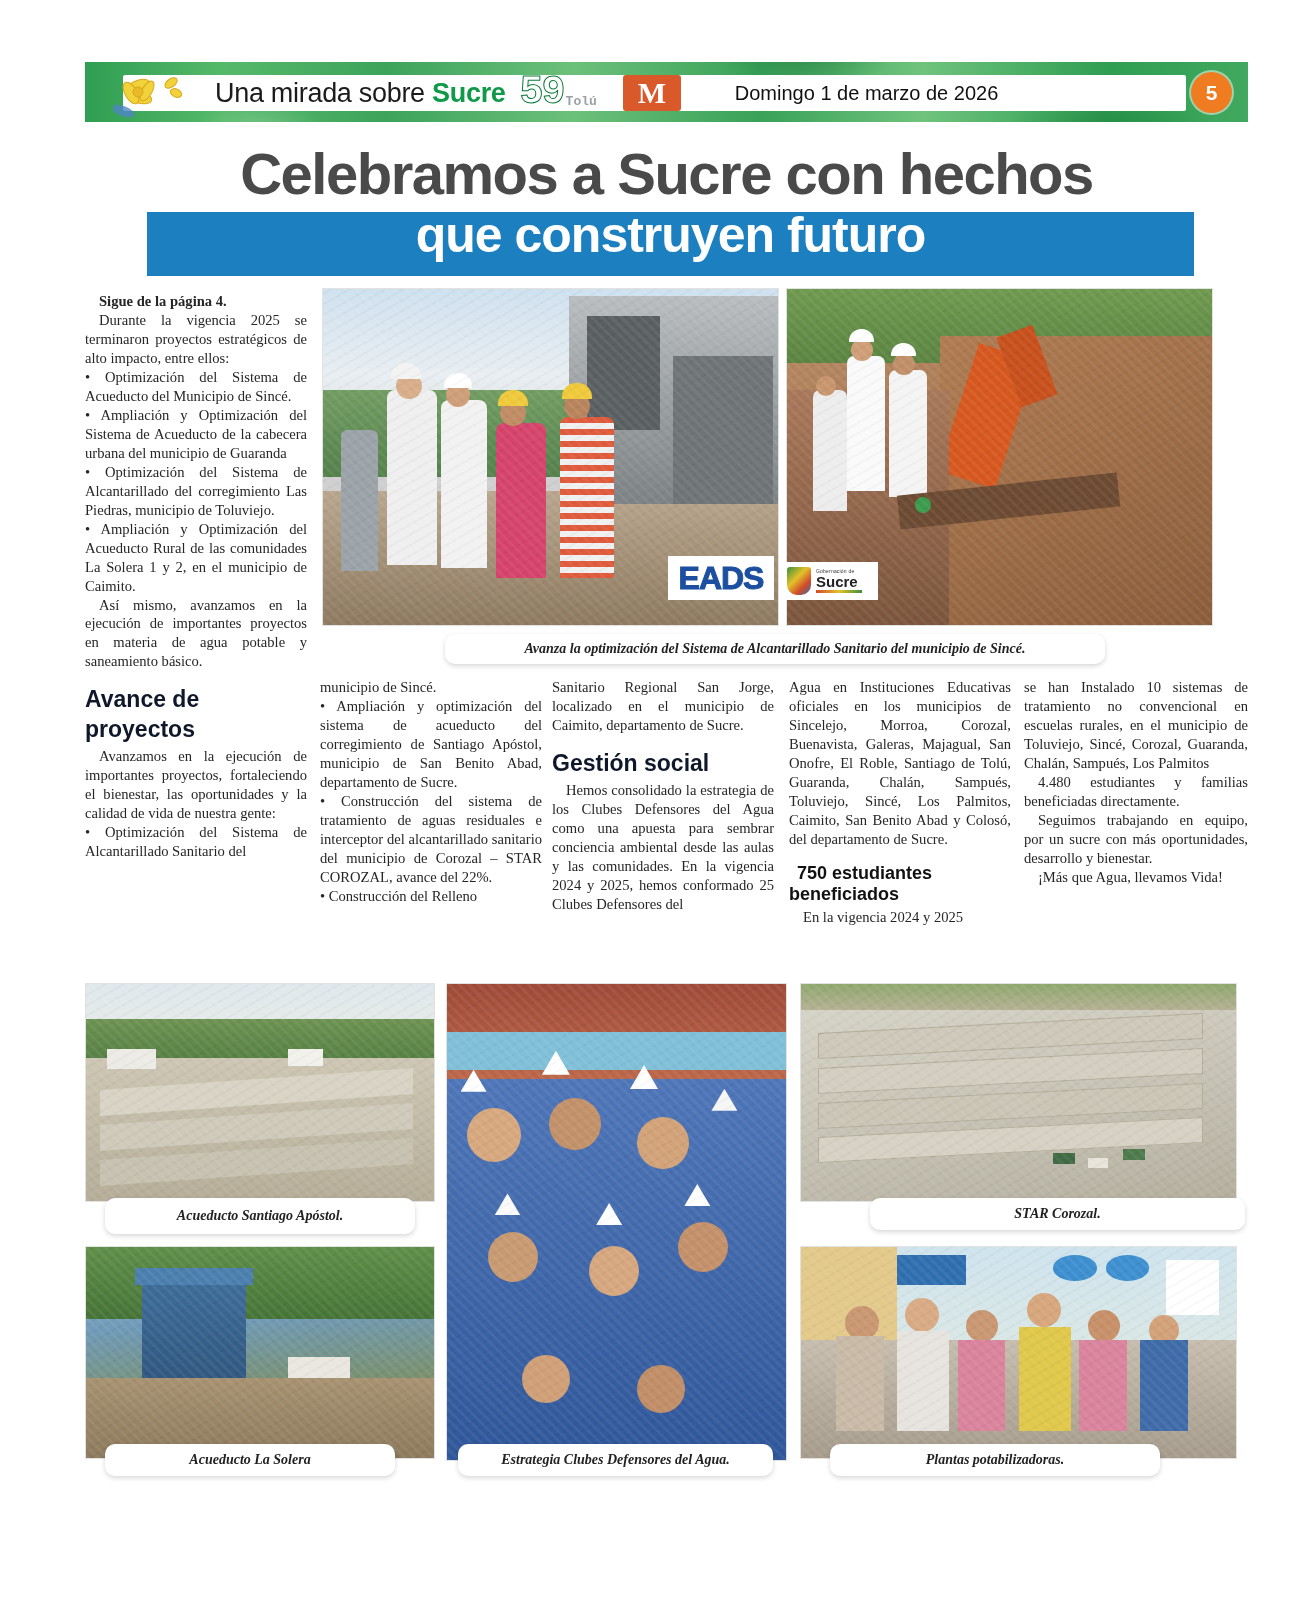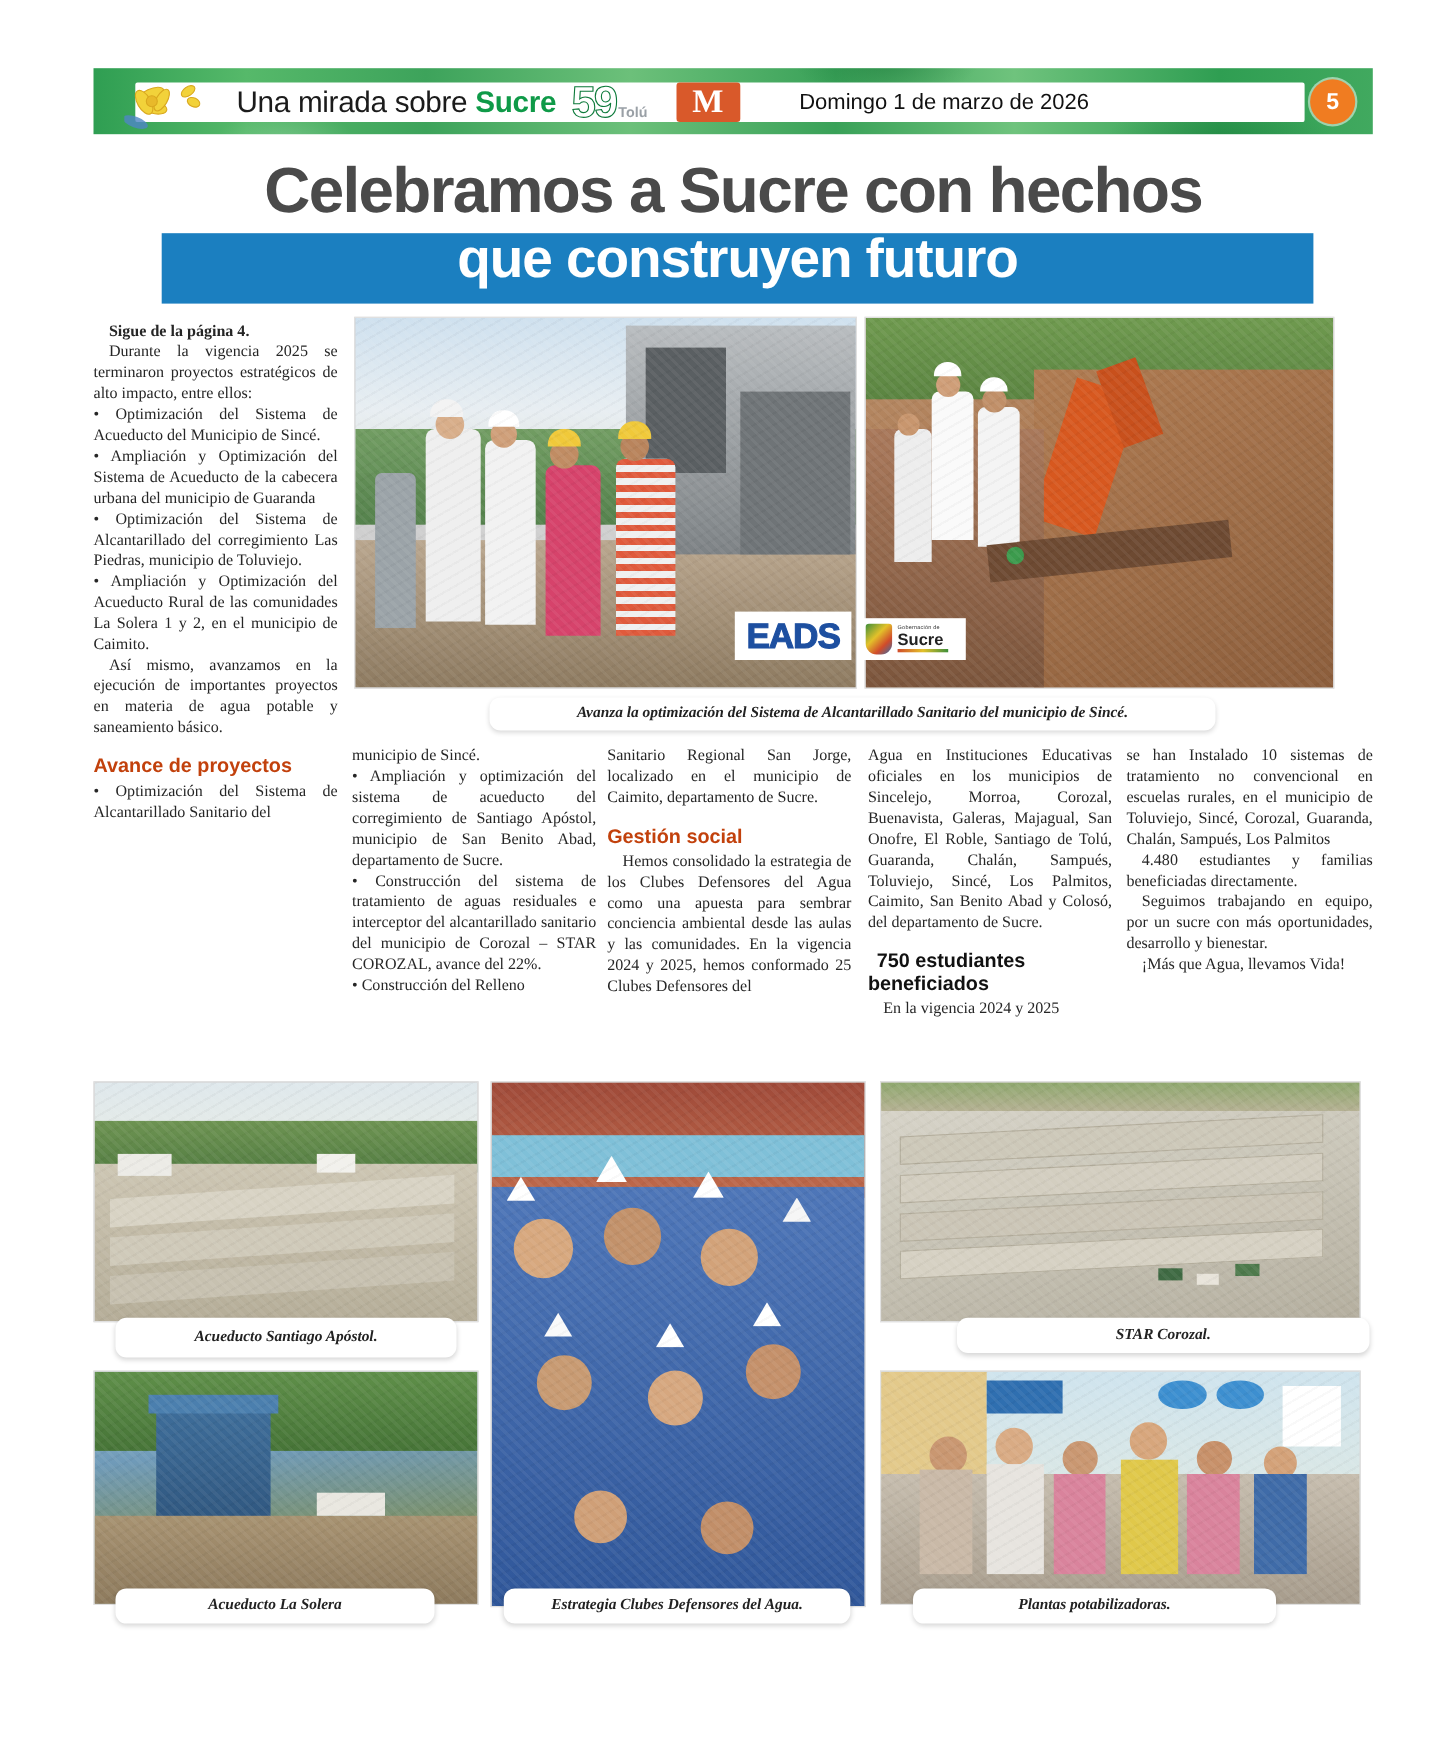--- a/index.html
+++ b/index.html
@@ -71,21 +71,21 @@
     margin-left: 92px;
     white-space: nowrap;
   }
   .mh-title b { color: #0f9a48; font-weight: 700; }
   .mh-years {
     position: relative;
     margin-left: 14px;
     display: inline-flex;
     align-items: flex-end;
     color: #13a04c;
-    font-family: Liberation Sans, sans-serif;
+    font-family: Liberation Mono, monospace;
     justify-content: space-between;
   }
   .mh-years .num {
     font-size: 40px;
     font-weight: 700;
     line-height: 0.85;
     letter-spacing: -2px;
     -webkit-text-stroke: 1px #0c7a3a;
     color: #ffffff;
   }
@@ -220,23 +220,23 @@
     font-size: 14.6px;
     line-height: 1.30;
     text-align: justify;
     color: #262626;
   }
   .col p { margin: 0; text-indent: 14px; }
   .col p.bullet { text-indent: 0; }
   .col p.bullet::before { content: "• "; }
   .col h3 {
     font-family: "Liberation Sans", sans-serif;
-    font-size: 18px;
-    font-weight: 700;
-    color: #c2410c;
+    font-size: 23px;
+    font-weight: 700;
+    color: #0f172a;
     margin: 14px 0 2px 0;
     text-align: left;
   }
   .col .lead {
     font-weight: 700;
     text-indent: 14px;
   }
   .col .stat {
     font-family: "Liberation Sans", sans-serif;
     font-size: 18px;
@@ -447,20 +447,21 @@
 
   <div class="col" id="col-1">
     <p class="lead">Sigue de la página 4.</p>
     <p>Durante la vigencia 2025 se terminaron proyectos estratégicos de alto impacto, entre ellos:</p>
     <p class="bullet">Optimización del Sistema de Acueducto del Municipio de Sincé.</p>
     <p class="bullet">Ampliación y Optimización del Sistema de Acueducto de la cabecera urbana del municipio de Guaranda</p>
     <p class="bullet">Optimización del Sistema de Alcantarillado del corregimiento Las Piedras, municipio de Toluviejo.</p>
     <p class="bullet">Ampliación y Optimización del Acueducto Rural de las comunidades La Solera 1 y 2, en el municipio de Caimito.</p>
     <p>Así mismo, avanzamos en la ejecución de importantes proyectos en materia de agua potable y saneamiento básico.</p>
     <h3>Avance de proyectos</h3>
+    <p>Avanzamos en la ejecución de importantes proyectos, fortaleciendo el bienestar, las oportunidades y la calidad de vida de nuestra gente:</p>
     <p class="bullet">Optimización del Sistema de Alcantarillado Sanitario del</p>
   </div>
 
   <div class="col" id="col-2">
     <p style="text-indent:0">municipio de Sincé.</p>
     <p class="bullet">Ampliación y optimización del sistema de acueducto del corregimiento de Santiago Apóstol, municipio de San Benito Abad, departamento de Sucre.</p>
     <p class="bullet">Construcción del sistema de tratamiento de aguas residuales e interceptor del alcantarillado sanitario del municipio de Corozal – STAR COROZAL, avance del 22%.</p>
     <p class="bullet">Construcción del Relleno</p>
   </div>
 

